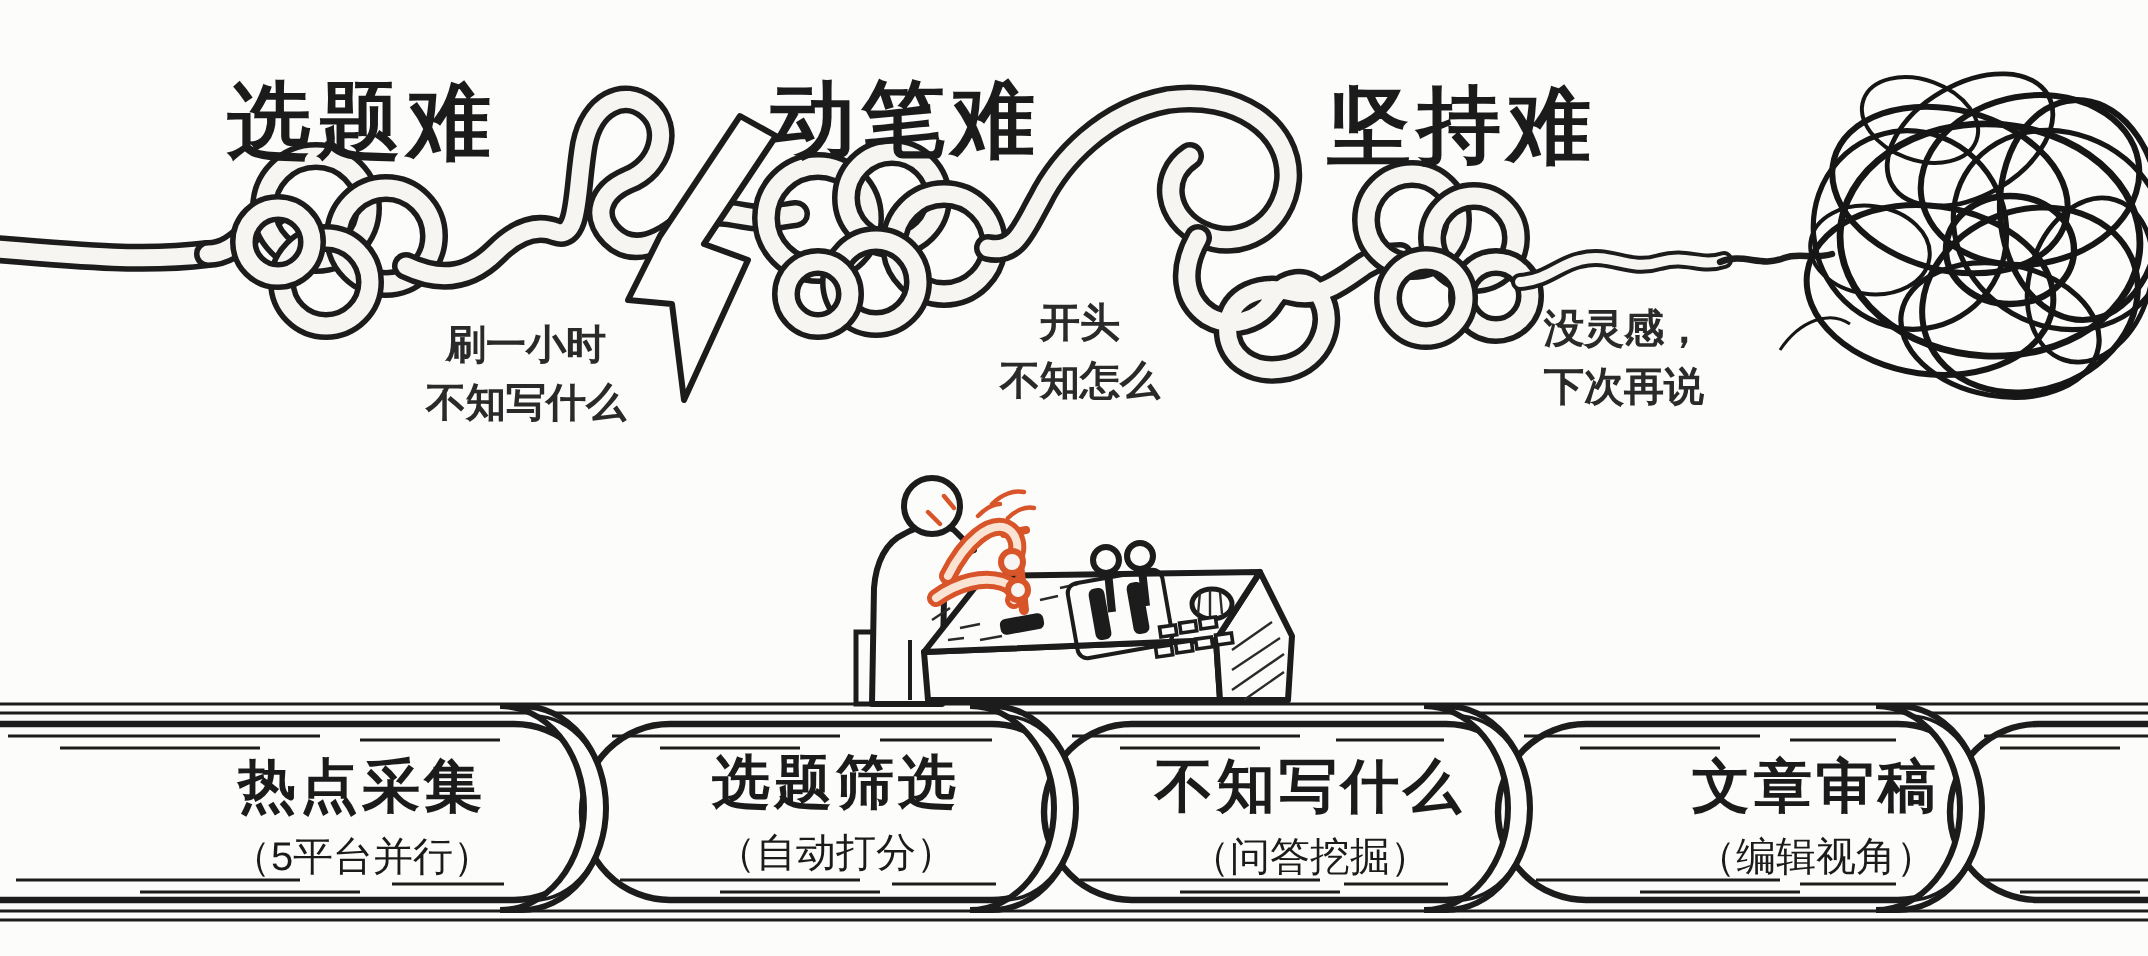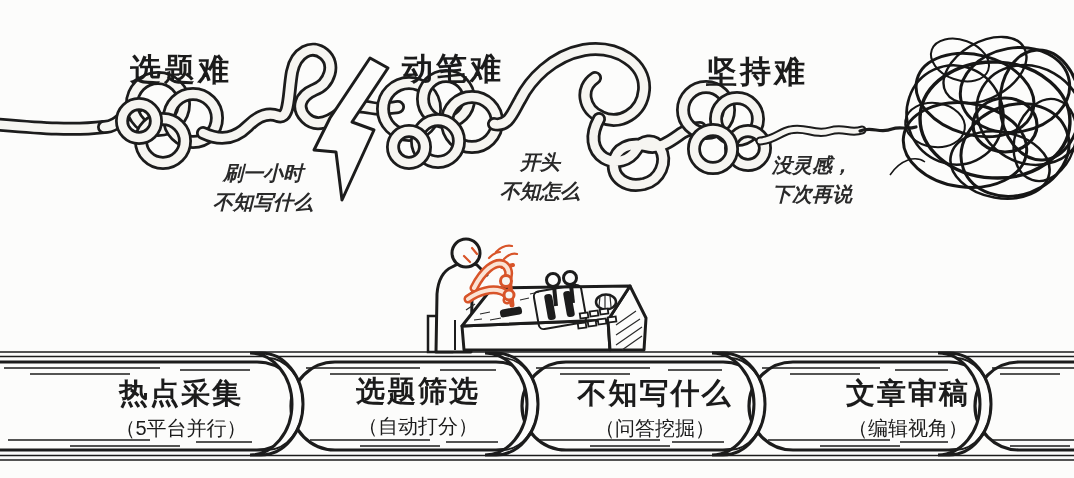--- a/index.html
+++ b/index.html
@@ -17,22 +17,22 @@
   .scr{fill:none;stroke:#161616}
   .ink{stroke:#1c1c1c;fill:#fcfcfb}
   .inkline{stroke:#1c1c1c;fill:none}
   .dark{fill:#1c1c1c;stroke:none}
   .streak{stroke:#1c1c1c;stroke-width:1.4}
   .hatch{stroke:#2a2a2a;stroke-width:1.2}
   .org{stroke:#d85429;fill:none;stroke-linecap:round}
   .orgw{stroke:#fbe3d4;fill:none;stroke-linecap:round}
   
   .label{position:absolute;transform:translateX(-50%);text-align:center;color:#1b1b1b;white-space:nowrap;}
-  .pain-title{font-size:31px;font-weight:800;letter-spacing:3px;margin-top:16px;}
-  .pain-note{font-size:20px;font-weight:600;line-height:1.45;color:#2a2a2a;font-style:italic;}
+  .pain-title{font-size:42px;font-weight:800;letter-spacing:3px;}
+  .pain-note{font-size:20px;font-weight:600;line-height:1.45;color:#2a2a2a;}
   .pain-note span{display:block;}
   .stage-label .t{font-size:29px;font-weight:800;letter-spacing:2px;}
   .stage-label .s{font-size:20px;font-weight:500;margin-top:1px;}
 </style>
 </head>
 <body>
 
 <div id="stage">
 
 <svg id="art" width="1074" height="478" viewBox="0 0 1074 478">
@@ -216,21 +216,21 @@
       <path class="streak" d="M 306 368 H 420 M 330 374 H 400 M 440 370 H 496 M 310 440 H 430 M 360 446 H 440 M 446 442 H 498"></path>
       <path class="streak" d="M 536 368 H 650 M 560 374 H 630 M 668 370 H 722 M 540 440 H 660 M 590 446 H 670 M 672 442 H 724"></path>
       <path class="streak" d="M 762 368 H 880 M 790 374 H 860 M 895 370 H 948 M 768 440 H 890 M 820 446 H 900 M 900 442 H 948"></path>
       <path class="streak" d="M 992 368 H 1074 M 1000 374 H 1060 M 992 440 H 1074 M 1010 446 H 1070"></path>
     </g>
   </g>
 </svg>
 
   <div class="label pain-title" style="left:181px;top:33px;">选题难</div>
   <div class="label pain-title" style="left:453px;top:32px;">动笔难</div>
-  <div class="label pain-title" style="left:757px;top:35px;">坚持难</div>
+  <div class="label pain-title" style="left:731px;top:35px;">坚持难</div>
 
   <div class="label pain-note" style="left:263px;top:159px;">
     <span>刷一小时</span>
     <span>不知写什么</span>
   </div>
   <div class="label pain-note" style="left:540px;top:148px;">
     <span>开头</span>
     <span>不知怎么</span>
   </div>
   <div class="label pain-note" style="left:812px;top:151px;">

